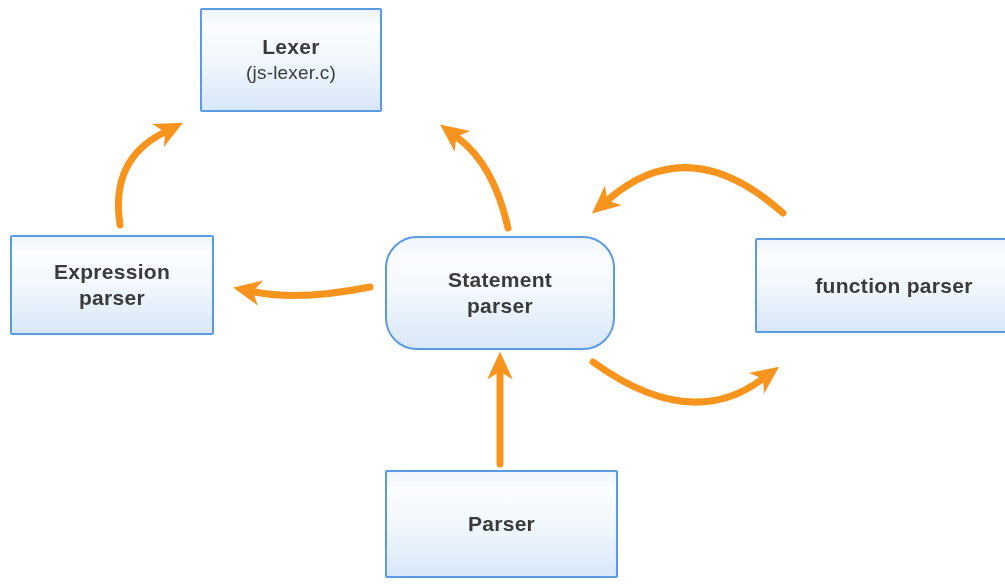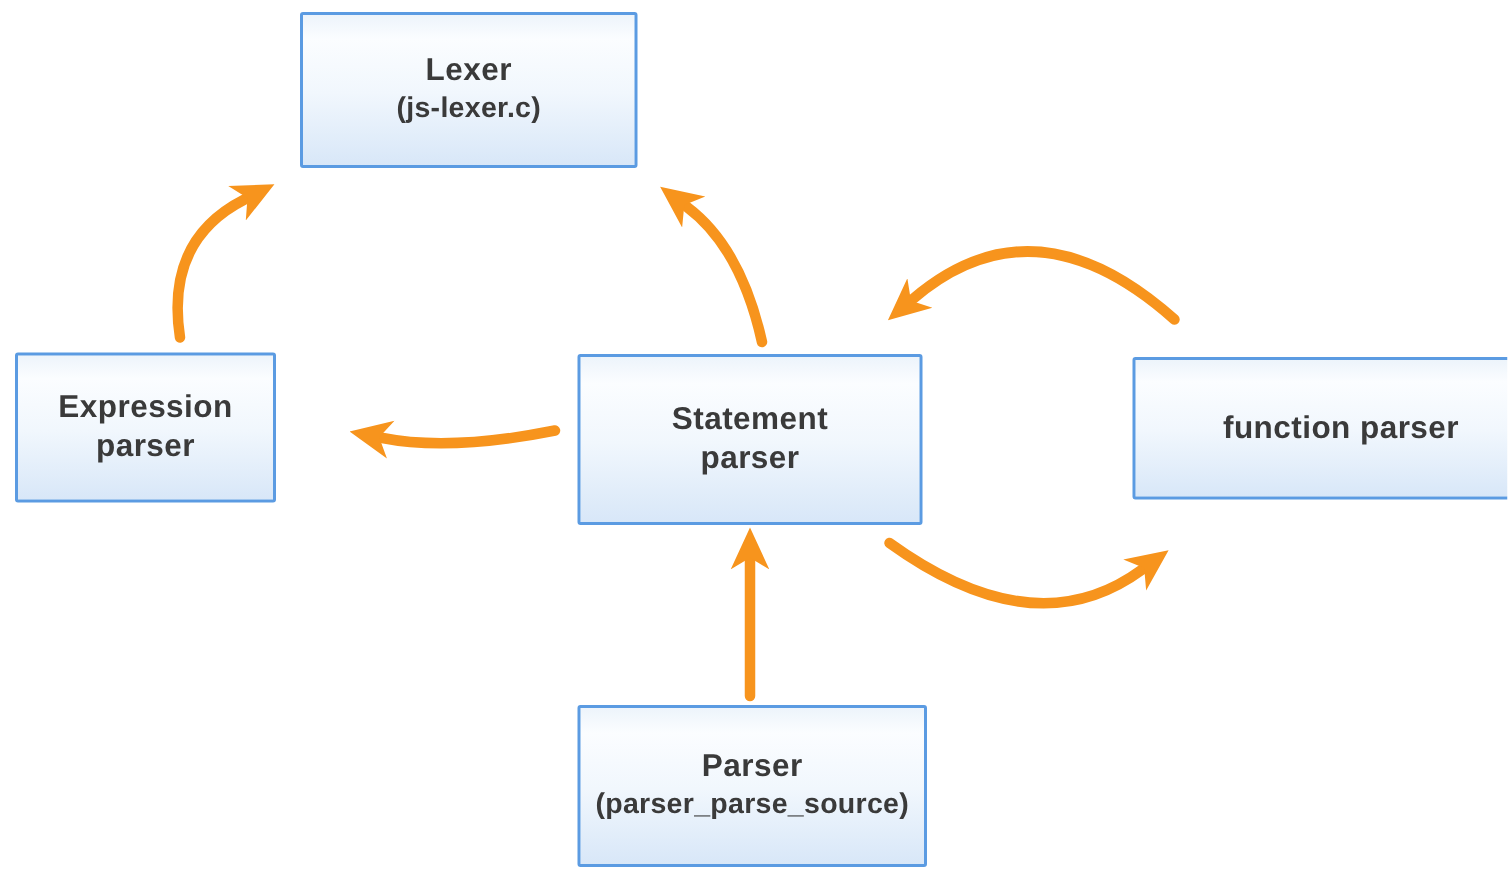--- a/index.html
+++ b/index.html
@@ -31,21 +31,21 @@
   }
   .node-title {
     font-size: 21px;
     font-weight: 700;
     line-height: 1.22;
     white-space: pre-line;
     letter-spacing: 0.3px;
   }
   .node-subtitle {
     font-size: 17px;
-    font-weight: 700;
+    font-weight: 400;
     line-height: 1.3;
     margin-top: 2px;
     letter-spacing: 0.2px;
   }
   .node-subtitle.big { font-size: 19px; }
 </style>
 </head>
 <body>
 
 <div class="canvas">
@@ -59,37 +59,36 @@
     <g fill="none" stroke="#F7941D" stroke-width="7" stroke-linecap="round">
       <path d="M 120 225 Q 110 160 163 133" marker-end="url(#ah)"></path>
       <path d="M 508 228 Q 494 165 458 138" marker-end="url(#ah)"></path>
       <path d="M 370 287 Q 300 301 255 292" marker-end="url(#ah)"></path>
       <path d="M 783 213 Q 690 130 609 199" marker-end="url(#ah)"></path>
       <path d="M 593 362 Q 690 432 761 380" marker-end="url(#ah)"></path>
       <path d="M 500 464 L 500 374" marker-end="url(#ah)"></path>
     </g>
   </svg>
 
-  <div class="node" style="left:200px; top:8px; width:225px; height:104px;">
+  <div class="node" style="left:200px; top:8px; width:182px; height:104px;">
     <div class="node-title">Lexer</div>
     <div class="node-subtitle big">(js-lexer.c)</div>
   </div>
 
-  <div class="node" style="left:10px; top:235px; width:174px; height:100px;">
+  <div class="node" style="left:10px; top:235px; width:204px; height:100px;">
     <div class="node-title">Expression
 parser</div>
   </div>
 
-  <div class="node" style="left:385px; top:236px; width:230px; height:114px;">
+  <div class="node" style="left:385px; top:236px; width:230px; height:114px;border-radius:32px;">
     <div class="node-title">Statement
 parser</div>
   </div>
 
   <div class="node" style="left:755px; top:238px; width:278px; height:95px;">
     <div class="node-title">function parser</div>
   </div>
 
   <div class="node" style="left:385px; top:470px; width:233px; height:108px;">
     <div class="node-title">Parser</div>
-    <div class="node-subtitle big">(parser_parse_source)</div>
   </div>
 
 </div>
 
 </body></html>

